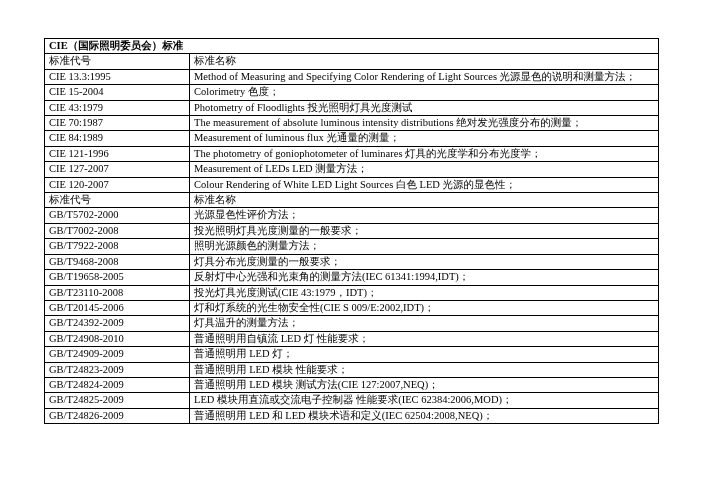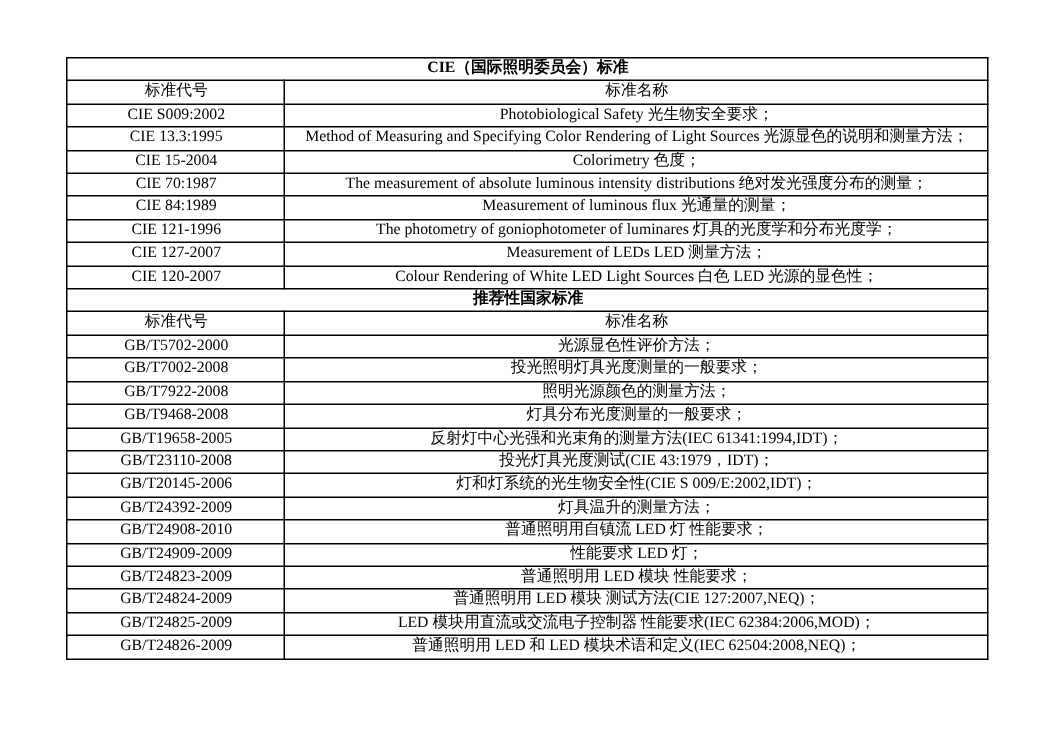--- a/index.html
+++ b/index.html
@@ -13,21 +13,20 @@
     font-family: "Liberation Serif", serif;
     color: #000000;
     overflow: hidden;
   }
   .page {
     position: relative;
     width: 702px;
     height: 496px;
     box-sizing: border-box;
     padding: 38px 44px 0 44px;
-    text-align: center;
   }
   table.std-table {
     border-collapse: collapse;
     width: 614px;
     table-layout: fixed;
   }
   table.std-table td {
     border: 1px solid #000000;
     padding: 1px 3px 1px 4px;
     font-size: 10.5px;
@@ -58,30 +57,30 @@
     <tbody>
 
       <tr>
         <td class="section" colspan="2">CIE（国际照明委员会）标准</td>
       </tr>
       <tr>
         <td class="header-cell">标准代号</td>
         <td class="header-cell">标准名称</td>
       </tr>
       <tr>
-        <td>CIE   S009:2002</td>
-        <td>Photobiological Safety  光生物安全要求；</td>
-      </tr>
-      <tr>
         <td>CIE   13.3:1995</td>
         <td>Method of Measuring and Specifying Color Rendering of Light Sources  光源显色的说明和测量方法；</td>
       </tr>
       <tr>
         <td>CIE   15-2004</td>
         <td>Colorimetry  色度；</td>
+      </tr>
+      <tr>
+        <td>CIE   43:1979</td>
+        <td>Photometry of Floodlights 投光照明灯具光度测试</td>
       </tr>
       <tr>
         <td>CIE   70:1987</td>
         <td>The measurement of absolute luminous intensity distributions 绝对发光强度分布的测量；</td>
       </tr>
       <tr>
         <td>CIE   84:1989</td>
         <td>Measurement of luminous flux 光通量的测量；</td>
       </tr>
       <tr>
@@ -90,23 +89,20 @@
       </tr>
       <tr>
         <td>CIE   127-2007</td>
         <td>Measurement of LEDs   LED 测量方法；</td>
       </tr>
       <tr>
         <td>CIE   120-2007</td>
         <td>Colour Rendering of White LED Light Sources 白色 LED 光源的显色性；</td>
       </tr>
 
-      <tr>
-        <td class="section" colspan="2">推荐性国家标准</td>
-      </tr>
       <tr>
         <td class="header-cell">标准代号</td>
         <td class="header-cell">标准名称</td>
       </tr>
       <tr>
         <td>GB/T5702-2000</td>
         <td>光源显色性评价方法；</td>
       </tr>
       <tr>
         <td>GB/T7002-2008</td>
@@ -135,21 +131,21 @@
       <tr>
         <td>GB/T24392-2009</td>
         <td>灯具温升的测量方法；</td>
       </tr>
       <tr>
         <td>GB/T24908-2010</td>
         <td>普通照明用自镇流 LED 灯  性能要求；</td>
       </tr>
       <tr>
         <td>GB/T24909-2009</td>
-        <td>性能要求 LED 灯；</td>
+        <td>普通照明用 LED 灯；</td>
       </tr>
       <tr>
         <td>GB/T24823-2009</td>
         <td>普通照明用 LED 模块  性能要求；</td>
       </tr>
       <tr>
         <td>GB/T24824-2009</td>
         <td>普通照明用 LED 模块  测试方法(CIE 127:2007,NEQ)；</td>
       </tr>
       <tr>

